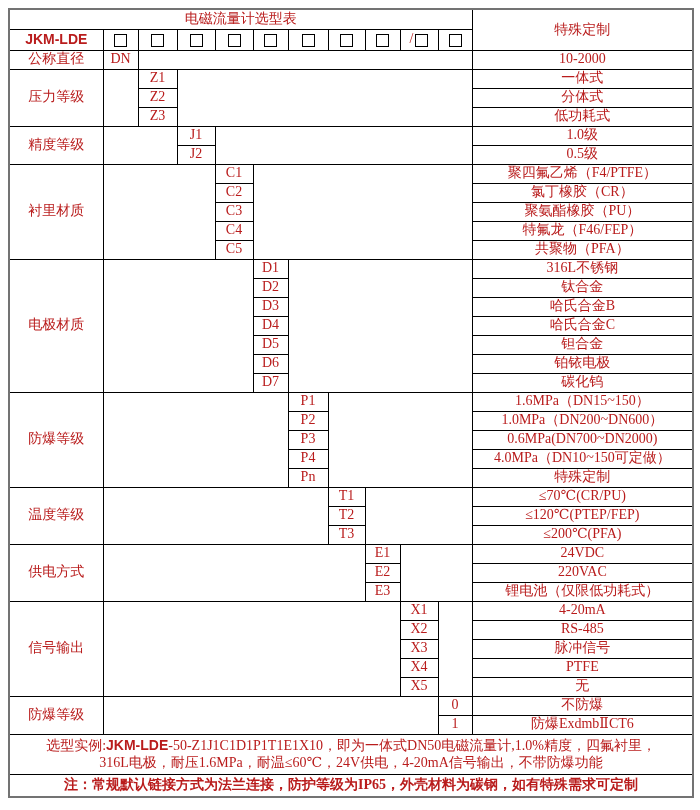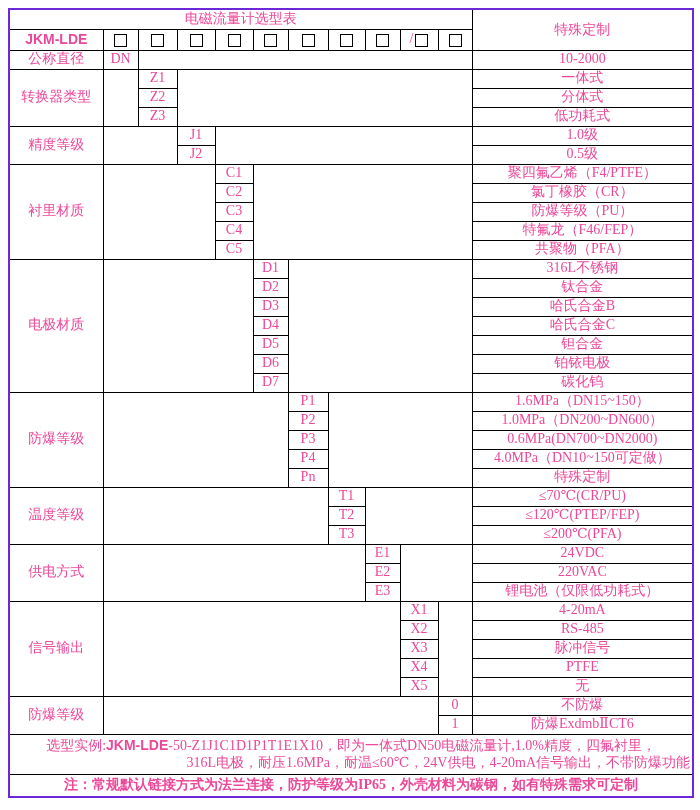--- a/index.html
+++ b/index.html
@@ -1,22 +1,22 @@
 <!DOCTYPE html>
 <html><head>
 <meta charset="utf-8">
 <style>
   html, body { margin:0; padding:0; background:#ffffff; }
   body { padding:8px; width:684px; }
   table.spec {
     border-collapse:collapse;
     table-layout:fixed;
     width:684px;
-    border:2px solid #6d28d9;
-    color:#ec4899;
+    border:2px solid #737373;
+    color:#b91c1c;
     font-family:"Liberation Serif","DejaVu Serif",serif;
   }
   table.spec td {
     border:1px solid #000;
     padding:0 2px;
     text-align:center;
     font-size:14px;
     line-height:1.15;
     overflow:hidden;
     white-space:nowrap;
@@ -38,21 +38,21 @@
   td.dncell { text-align:left; padding-left:4px;font-family:Liberation Serif, serif; }
   span.box {
     display:inline-block;
     width:11px; height:11px;
     border:1px solid #000;
     vertical-align:middle;
     background:#fff;
   }
   span.slash { margin-right:2px; }
   td.example { text-align:left; padding:1px 2px; }
-  td.example .line2 { text-align:right; }
+  td.example .line2 { text-align:center; }
   td.example .model-inline {
     font-family:"Liberation Sans","DejaVu Sans",sans-serif;
     font-weight:bold;
   }
   td.note { text-align:left; padding-left:4px;font-weight:bold; }
 </style>
 </head>
 <body>
 
 <table class="spec">
@@ -91,21 +91,21 @@
   </tr>
 
   <tr class="r">
     <td>公称直径</td>
     <td class="dncell">DN</td>
     <td colspan="9"></td>
     <td>10-2000</td>
   </tr>
 
   <tr class="r">
-    <td rowspan="3">转换器类型</td>
+    <td rowspan="3">压力等级</td>
     <td rowspan="3"></td>
     <td>Z1</td>
     <td rowspan="3" colspan="8"></td>
     <td>一体式</td>
   </tr>
   <tr class="r">
     <td>Z2</td>
     <td>分体式</td>
   </tr>
   <tr class="r">
@@ -131,21 +131,21 @@
     <td>C1</td>
     <td rowspan="5" colspan="6"></td>
     <td>聚四氟乙烯（F4/PTFE）</td>
   </tr>
   <tr class="r">
     <td>C2</td>
     <td>氯丁橡胶（CR）</td>
   </tr>
   <tr class="r">
     <td>C3</td>
-    <td>防爆等级（PU）</td>
+    <td>聚氨酯橡胶（PU）</td>
   </tr>
   <tr class="r">
     <td>C4</td>
     <td>特氟龙（F46/FEP）</td>
   </tr>
   <tr class="r">
     <td>C5</td>
     <td>共聚物（PFA）</td>
   </tr>
 

